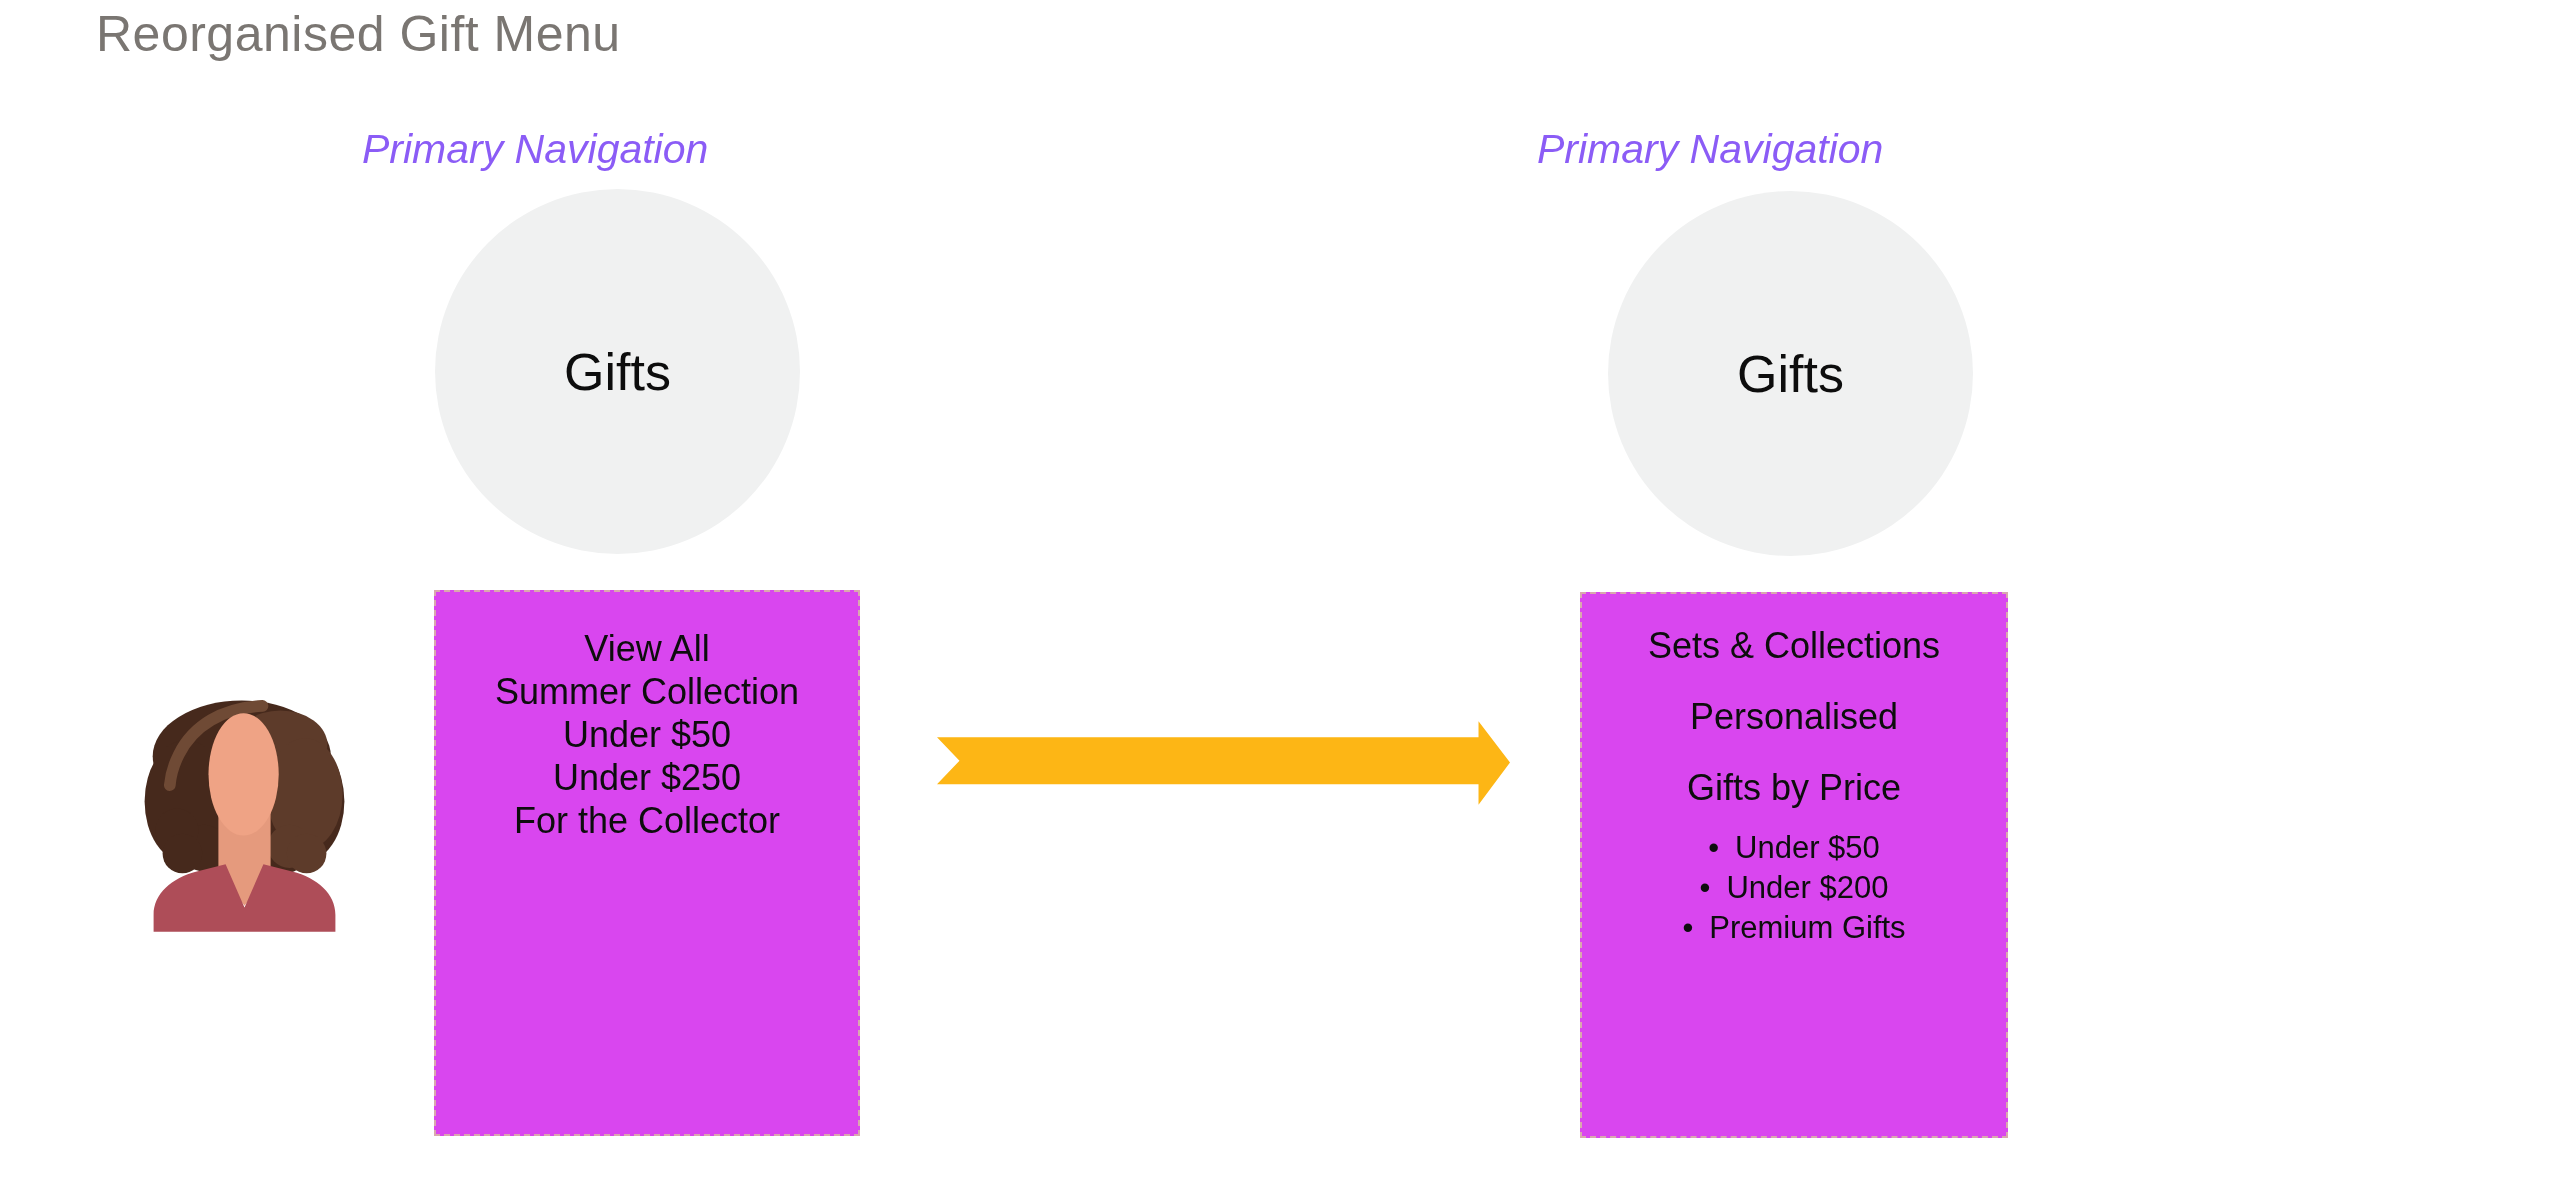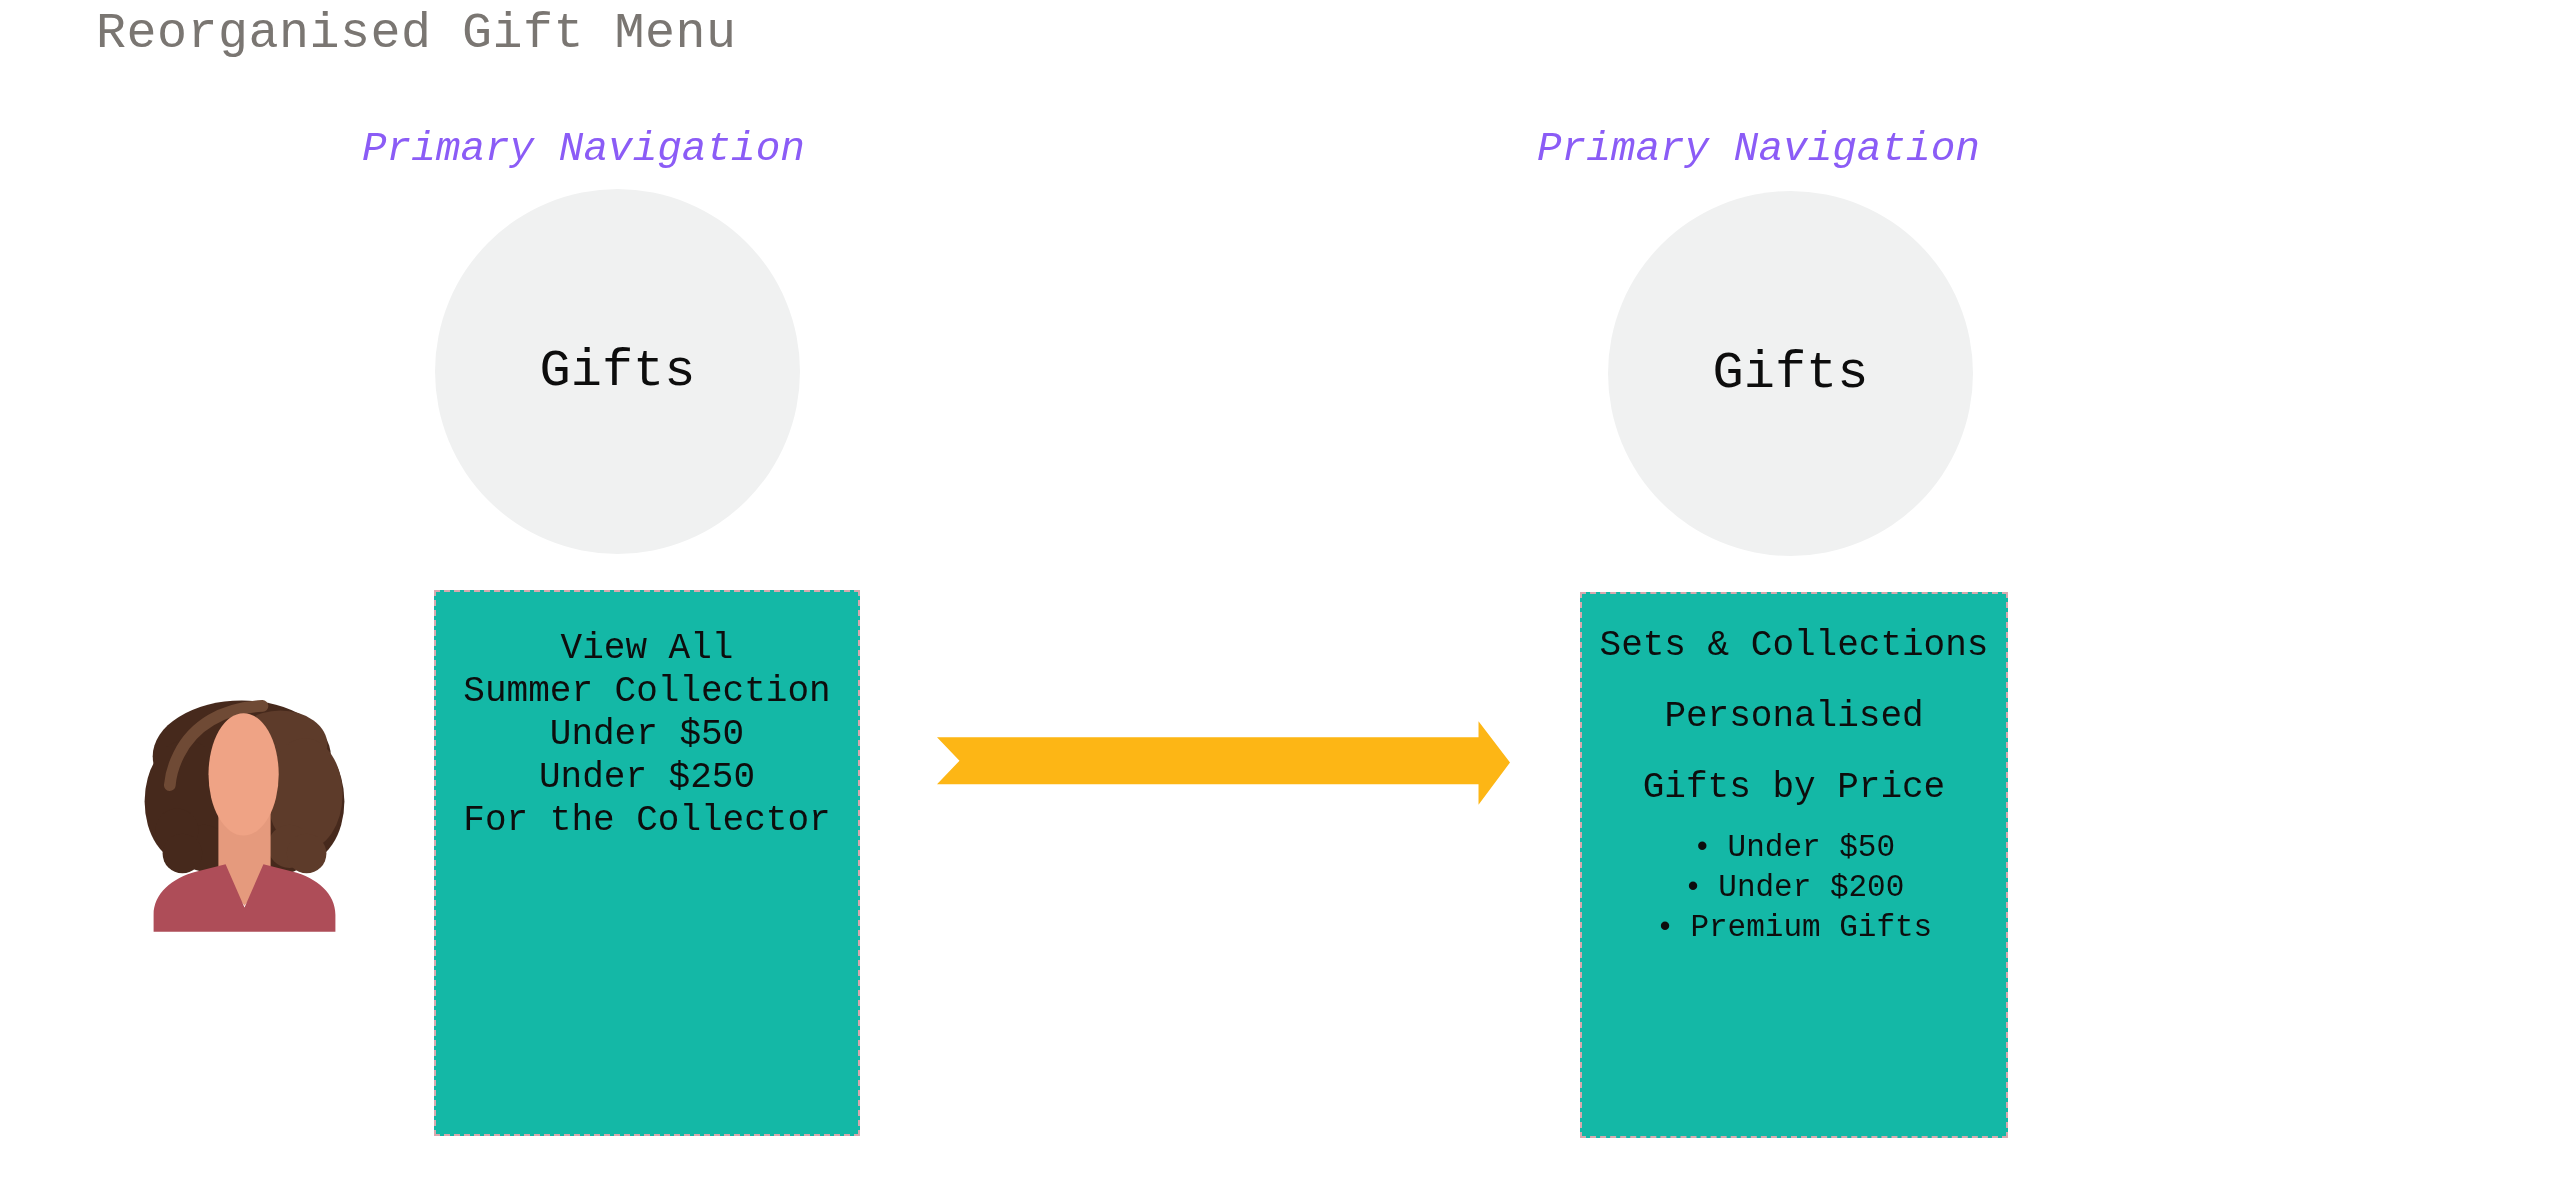--- a/index.html
+++ b/index.html
@@ -6,21 +6,21 @@
     margin: 0;
     padding: 0;
     background: #ffffff;
   }
   .canvas {
     position: relative;
     width: 2576px;
     height: 1203px;
     background: #ffffff;
     overflow: hidden;
-    font-family: Liberation Mono, monospace;
+    font-family: Liberation Sans, sans-serif;
     color: var(--body-text, #111111);
   }
 
   .slide-title {
     position: absolute;
     left: 96px;
     top: 5.4px;
     font-size: 50px;
     line-height: 58px;
     letter-spacing: 0.5px;
@@ -50,21 +50,21 @@
     font-size: 52px;
     color: #0d0d0d;
   }
   .node-circle.before { left: 435px; top: 189px; }
   .node-circle.after  { left: 1608px; top: 191px; }
 
   .menu-box {
     position: absolute;
     box-sizing: border-box;
     border: 2.7px dashed var(--box-border, #d9a8ae);
-    background: #14b8a6;
+    background: #d946ef;
     display: flex;
     flex-direction: column;
     align-items: center;
     text-align: center;
   }
   .menu-box.before { left: 434px; top: 590px; width: 426px; height: 546px; }
   .menu-box.after  { left: 1580px; top: 592px; width: 428px; height: 546px; }
 
   .menu-item {
     font-size: 36px;

